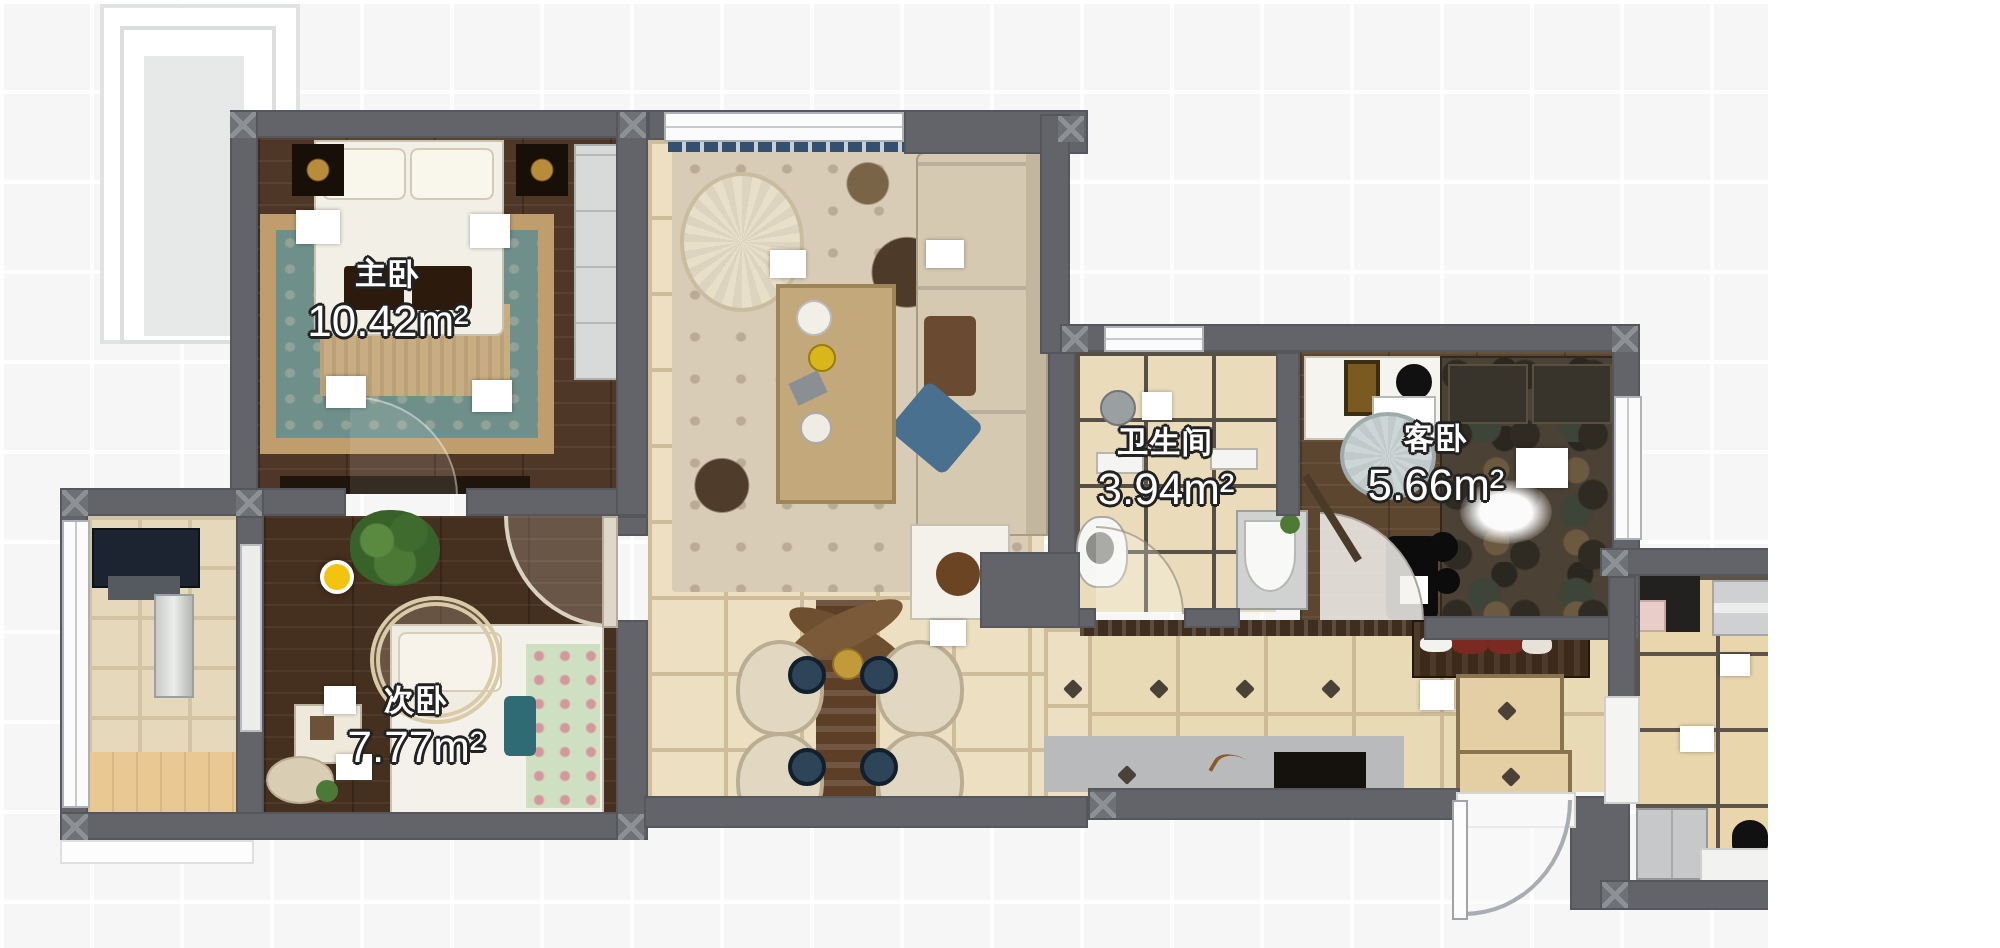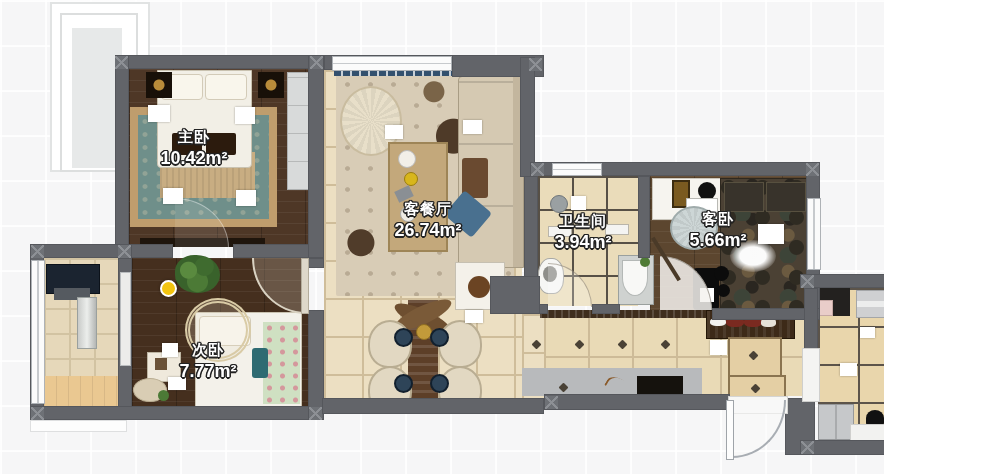--- a/index.html
+++ b/index.html
@@ -213,21 +213,21 @@
   #k-fridge{left:818px;top:404px;width:34px;height:34px;background:#c6c8ca;border:1px solid #96989a;background-image:linear-gradient(90deg, transparent 48%, #a9abad 48%, #a9abad 52%, transparent 52%);}
   #k-kettle{left:866px;top:410px;width:18px;height:16px;border-radius:50% 50% 20% 20%;background:#111;}
   #k-wok{left:890px;top:408px;width:24px;height:17px;border-radius:50% 50% 0 0;background:#0d0d0d;}
   #k-graybox{left:917px;top:404px;width:20px;height:14px;background:#9a9b9d;border:1px solid #7a7b7d;}
   #k-whitecounter{left:850px;top:424px;width:86px;height:15px;background:#f2f2f0;border:1px solid #cfcfcd;}
   #kq1{left:860px;top:327px;width:15px;height:11px;} #kq2{left:840px;top:363px;width:17px;height:13px;}
   
   .room-label{width:120px;display:flex;flex-direction:column;align-items:center;gap:1px;pointer-events:none;}
   .room-label .rn{font-size:15px;font-weight:bold;color:#fff;letter-spacing:1px;
       text-shadow:-1.5px 0 #222,1.5px 0 #222,0 -1.5px #222,0 1.5px #222,-1px -1px #222,1px 1px #222,-1px 1px #222,1px -1px #222;}
-  .room-label .ra{font-size:18px;font-weight:bold;color:#fff;
+  .room-label .ra{font-size:22px;font-weight:normal;color:#fff;
       text-shadow:-1.5px 0 #222,1.5px 0 #222,0 -1.5px #222,0 1.5px #222,-1px -1px #222,1px 1px #222,-1px 1px #222,1px -1px #222;}
   #lb-master{left:134px;top:128px;} #lb-living{left:368px;top:200px;} #lb-bath{left:523px;top:212px;text-align:right;}
   #lb-guest{left:658px;top:210px;} #lb-balcony{left:14px;top:306px;} #lb-second{left:148px;top:341px;}
   #lb-hall{left:560px;top:334px;} #lb-kitchen{left:815px;top:343px;}
 </style>
 </head>
 <body>
 
 <div class="plan">
 
@@ -433,24 +433,20 @@
   <div class="abs" id="leaf-guest"></div>
   <div class="abs arc" id="arc-second"></div>
   <div class="abs" id="leaf-second"></div>
   <div class="abs arc" id="arc-master"></div>
   <div class="abs arc" id="arc-bath"></div>
 
   <div class="abs room-label" id="lb-master">
     <span class="rn">主卧</span>
     <span class="ra">10.42m²</span>
   </div>
-  <div class="abs room-label" id="lb-living">
-    <span class="rn">客餐厅</span>
-    <span class="ra">26.74m²</span>
-  </div>
   <div class="abs room-label" id="lb-bath">
     <span class="rn">卫生间</span>
     <span class="ra">3.94m²</span>
   </div>
   <div class="abs room-label" id="lb-guest">
     <span class="rn">客卧</span>
     <span class="ra">5.66m²</span>
   </div>
   <div class="abs room-label" id="lb-second">
     <span class="rn">次卧</span>

